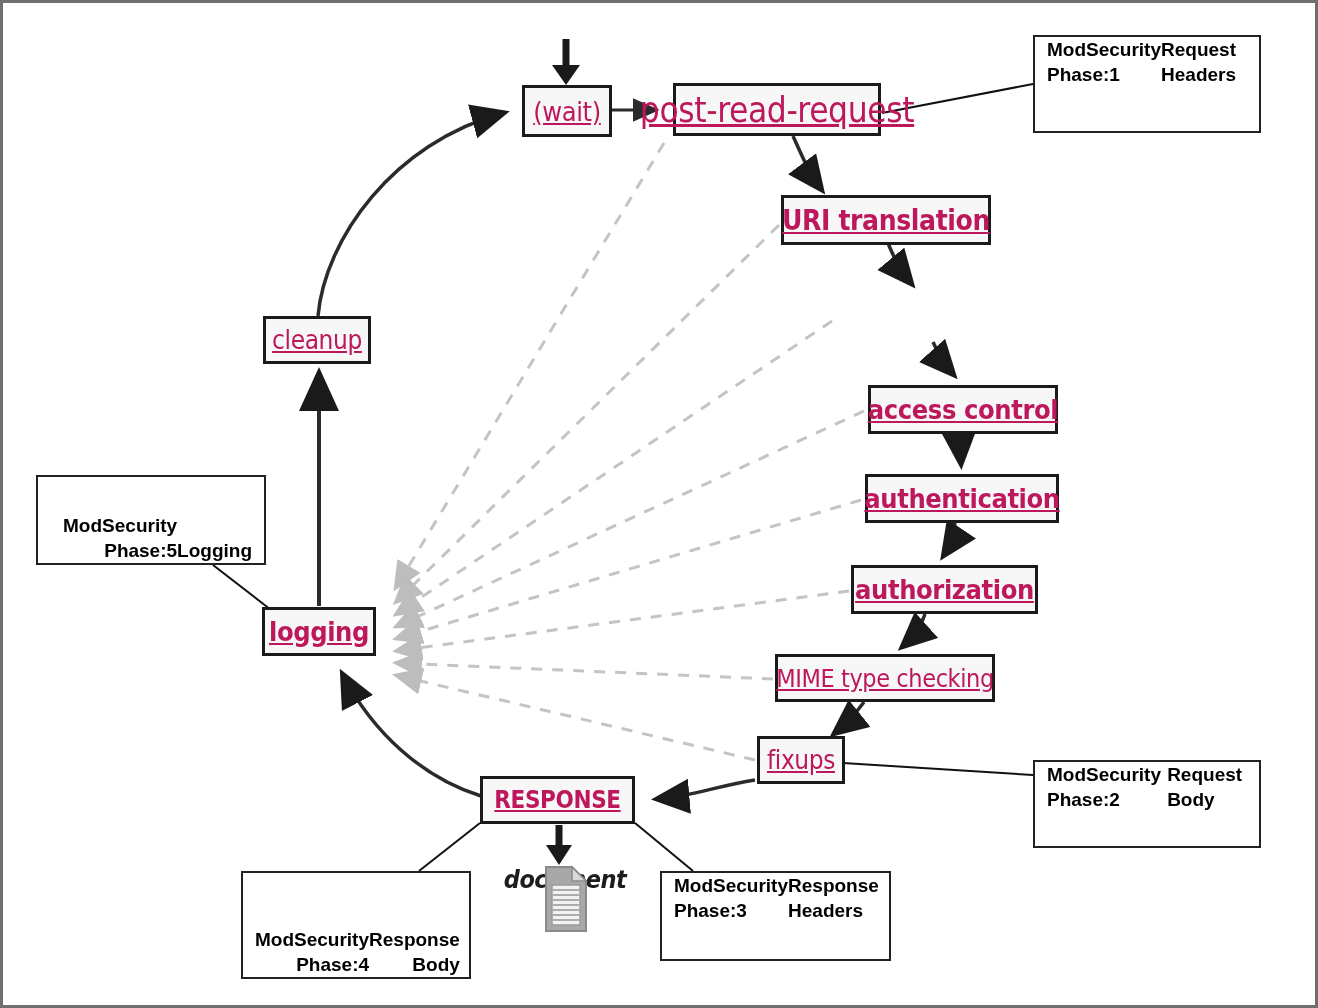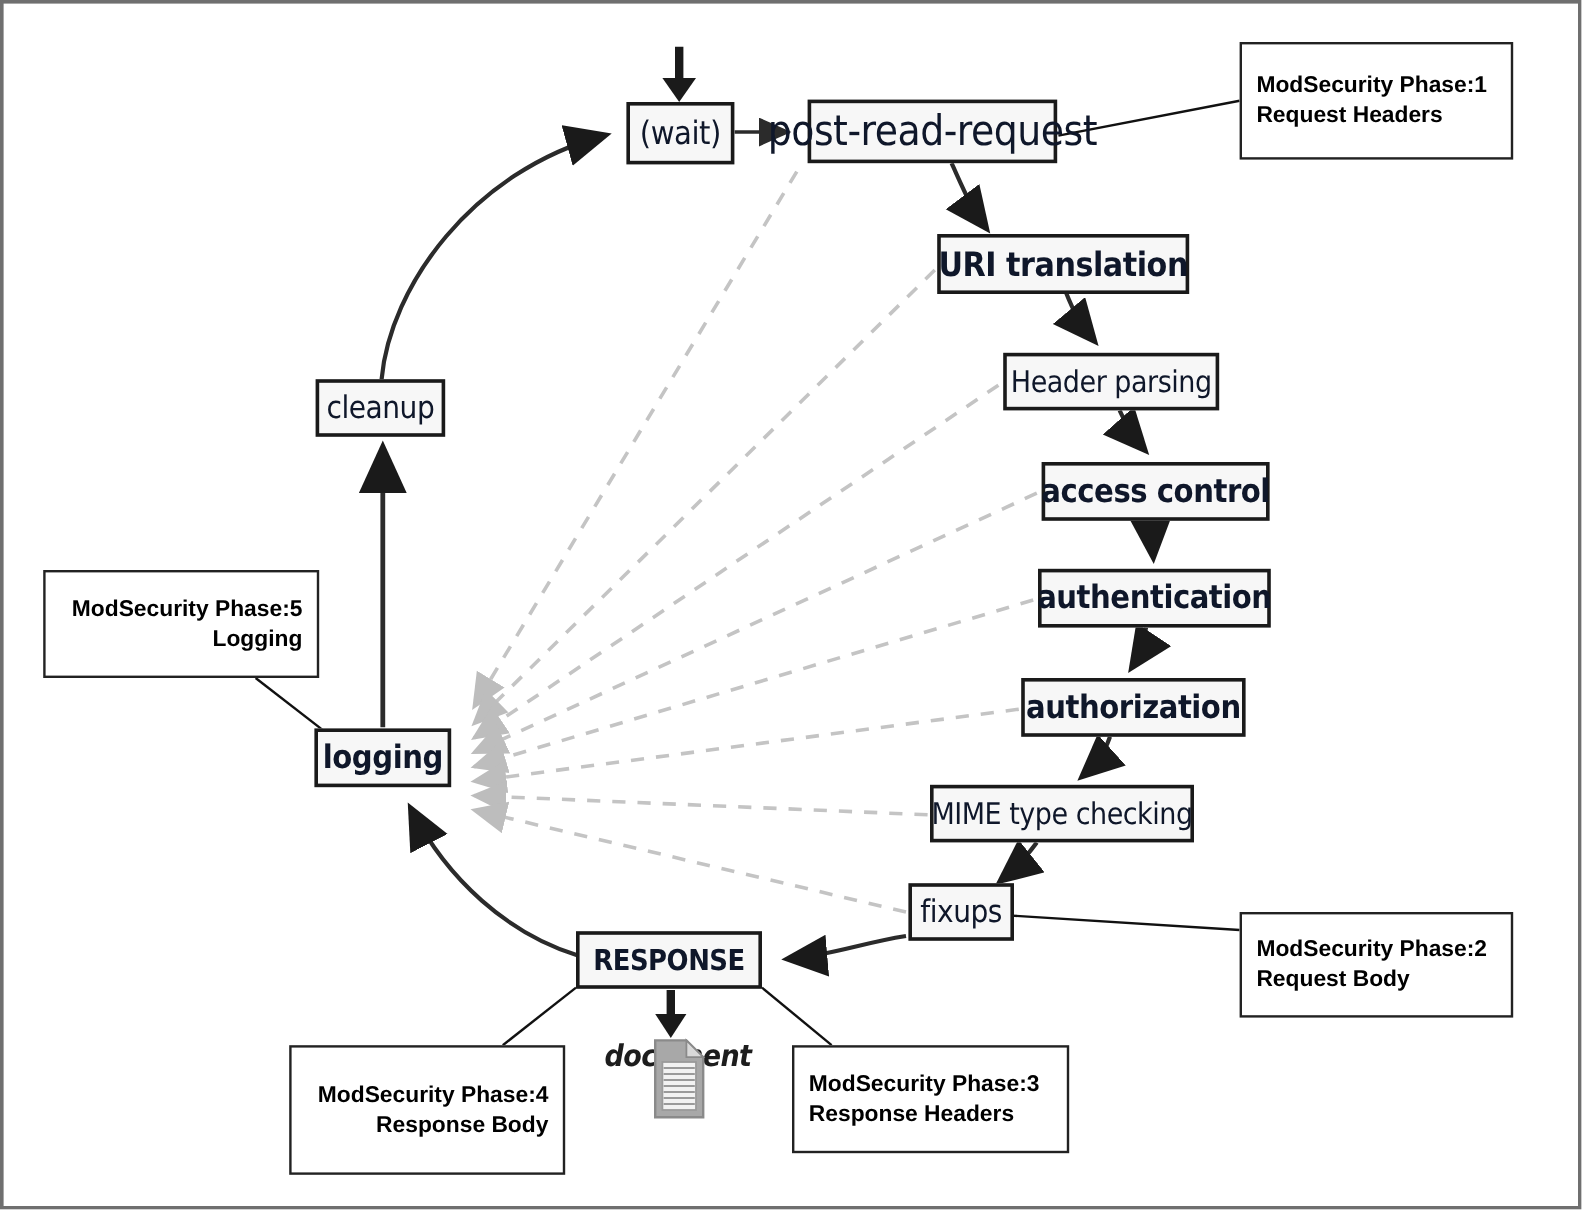--- a/index.html
+++ b/index.html
@@ -1,25 +1,25 @@
 <!DOCTYPE html>
 <html><head>
 <meta charset="utf-8">
 <style>
   html,body{margin:0;padding:0;background:#ffffff;}
   body{width:1318px;height:1008px;font-family:"Liberation Sans",sans-serif;}
   #frame{position:relative;width:1318px;height:1008px;box-sizing:border-box;border:3px solid #6f6f6f;background:#fff;overflow:hidden;}
   svg{position:absolute;left:0;top:0;}
   .node{position:absolute;box-sizing:border-box;background:#f7f7f7;border:3px solid #1a1a1a;
-        display:flex;align-items:center;justify-content:center;color:#0f172a;}
+        display:flex;align-items:center;justify-content:center;color:#be185d;text-decoration:underline;}
   .node .lbl{white-space:nowrap;font-family:"DejaVu Sans Condensed","Liberation Sans",sans-serif;
         font-stretch:condensed;letter-spacing:-0.4px;}
   .bold .lbl{font-weight:bold;}
   .note{position:absolute;box-sizing:border-box;background:#fff;border:2px solid #222;
-        display:flex;flex-direction:column;justify-content:center;padding:0 12px;
+        display:flex;padding:0 12px;
         font-weight:bold;font-size:19px;line-height:1.32;color:#000;}
   .note.right{align-items:flex-end;text-align:right;}
   .note.left{align-items:flex-start;text-align:left;}
   #doc-wrap{position:absolute;left:497px;top:860px;width:130px;text-align:center;}
   #doc-label{font-weight:bold;font-style:italic;font-size:25px;color:#1d1d1d;
         font-family:"DejaVu Sans Condensed","Liberation Sans",sans-serif;margin-top:2px;letter-spacing:-0.5px;}
 </style>
 </head>
 <body>
 
@@ -97,23 +97,20 @@
   </div>
 
   <div class="node" style="left:670px;top:80px;width:208px;height:53px;font-size:35px;">
     <span class="lbl">post-read-request</span>
   </div>
 
   <div class="node bold" style="left:778px;top:192px;width:210px;height:50px;font-size:28px;">
     <span class="lbl">URI translation</span>
   </div>
 
-  <div class="node" style="left:833px;top:291px;width:180px;height:48px;font-size:25px;">
-    <span class="lbl">Header parsing</span>
-  </div>
 
   <div class="node bold" style="left:865px;top:382px;width:190px;height:49px;font-size:27px;align-items:center;">
     <span class="lbl">access control</span>
   </div>
 
   <div class="node bold" style="left:862px;top:471px;width:194px;height:49px;font-size:27px;">
     <span class="lbl">authentication</span>
   </div>
 
   <div class="node bold" style="left:848px;top:562px;width:187px;height:49px;font-size:27px;">

